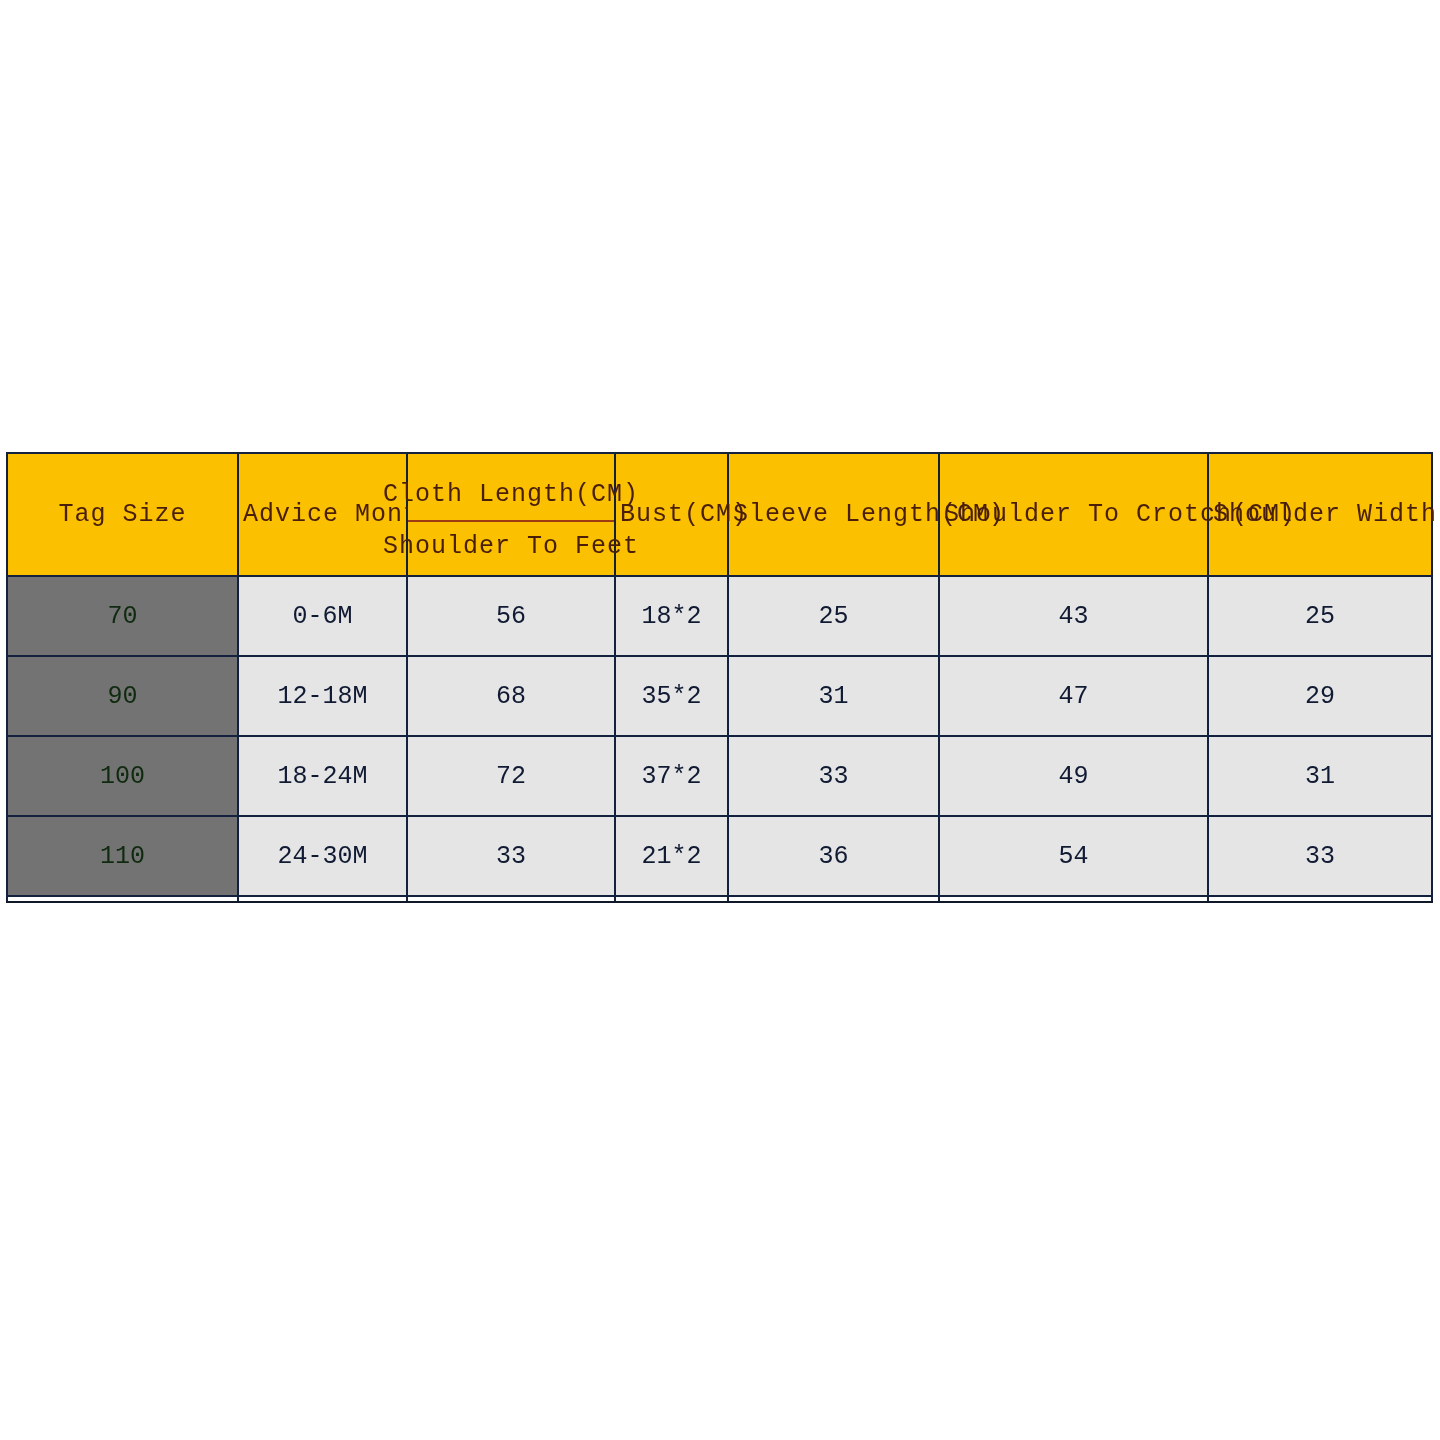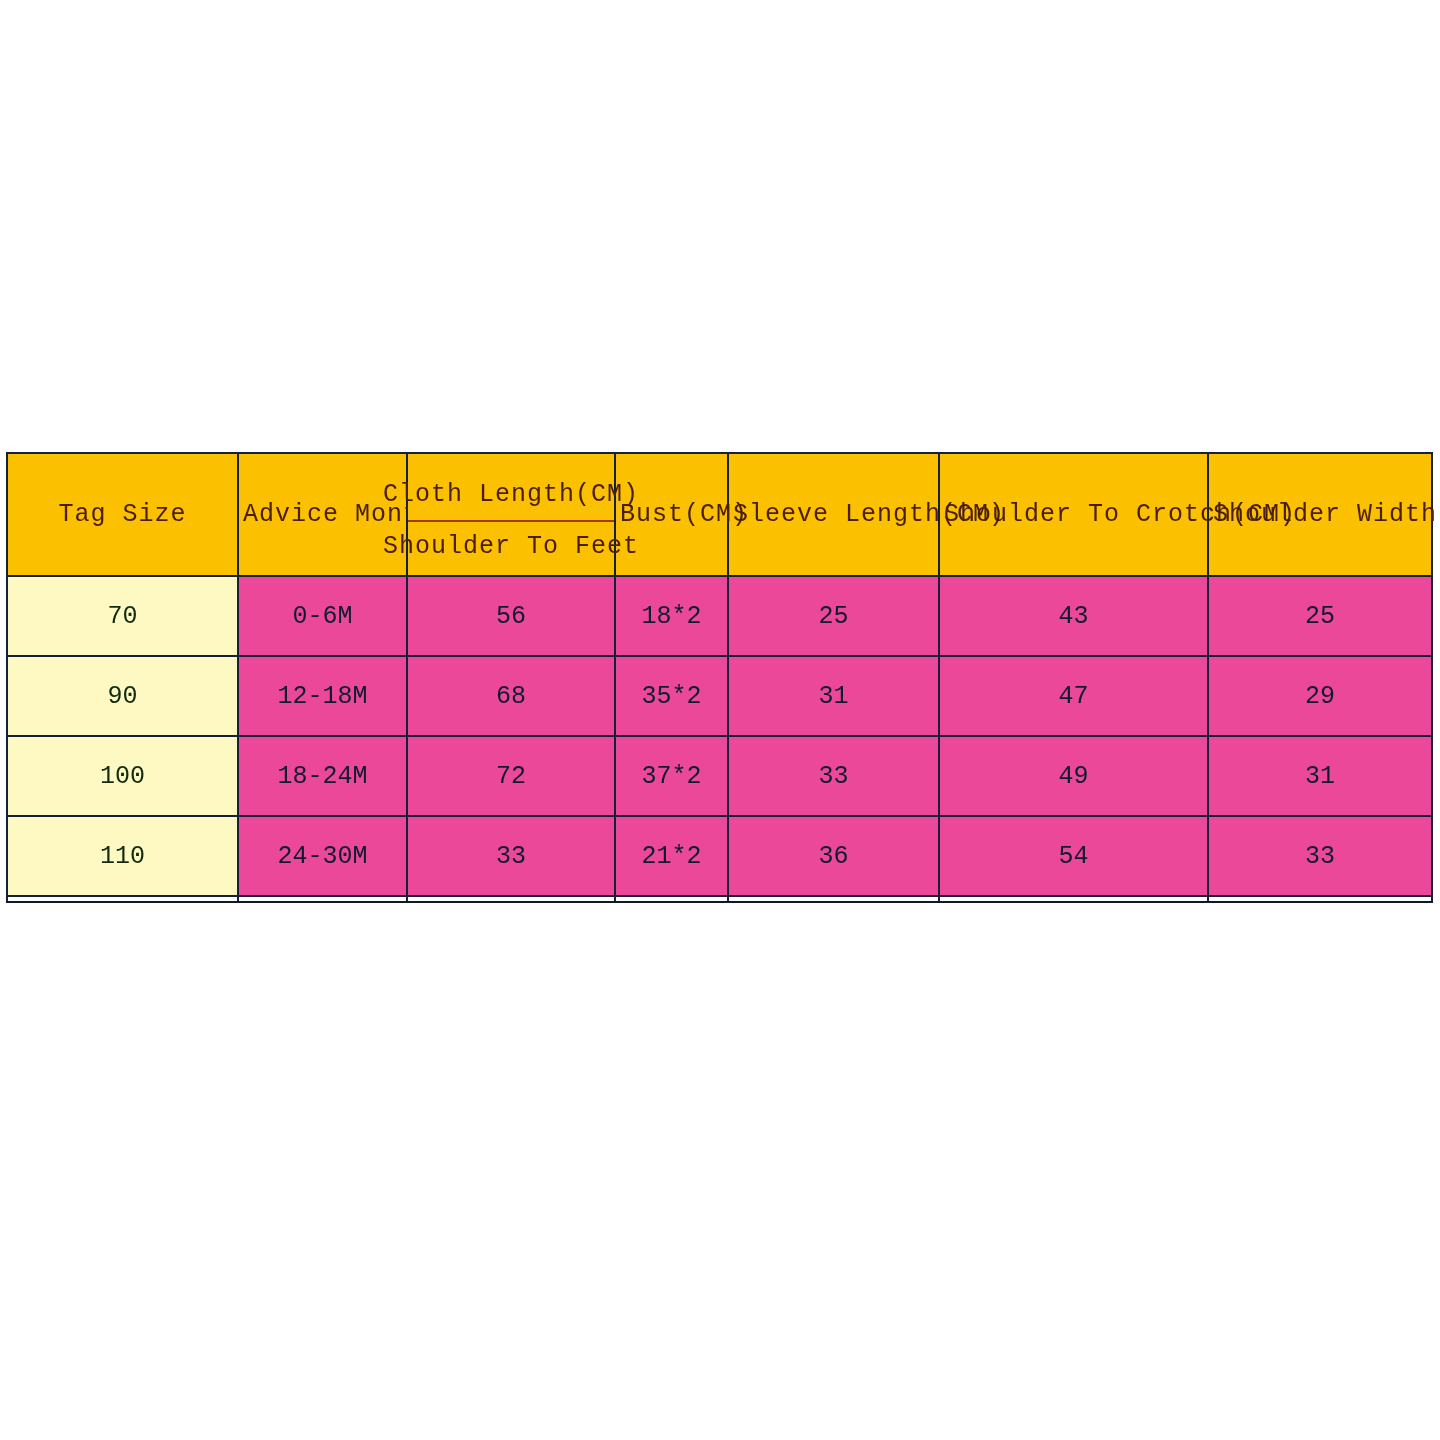--- a/index.html
+++ b/index.html
@@ -72,24 +72,24 @@
   .split-inner > div.split-top {
     border-bottom: 2px solid #9e3b12;
     margin-top: 12px;
   }
 
   
   tr.data-row td {
     height: 70px;
     font-size: 25px;
     color: #101a33;
-    background: #ec4899;
+    background: #e5e5e5;
   }
   tr.data-row td.tag-size-cell {
-    background: #fef9c3;
+    background: #737373;
     color: #102a10;
   }
 
   
   tr.empty-row td {
     height: 4px;
     background: #ffffff;
     border-top: 2px solid #14213d;
     border-bottom: 2px solid #111827;
     padding: 0;

